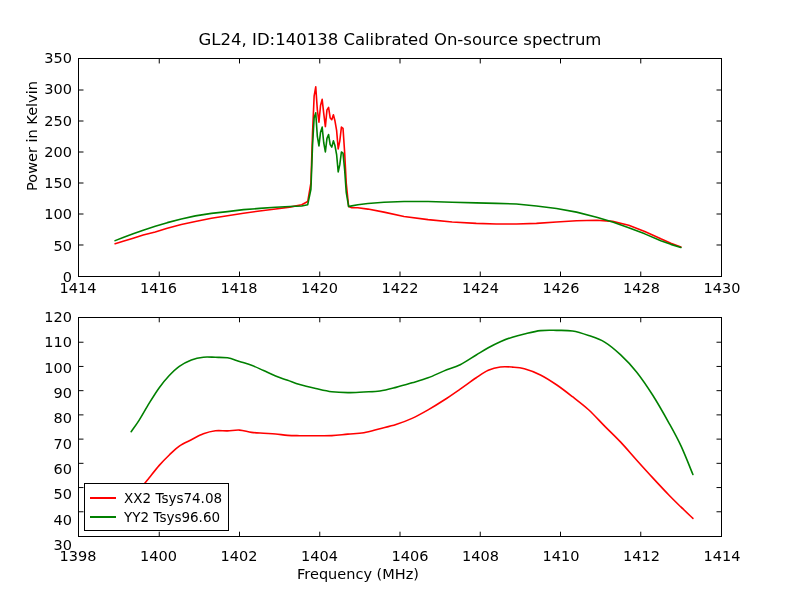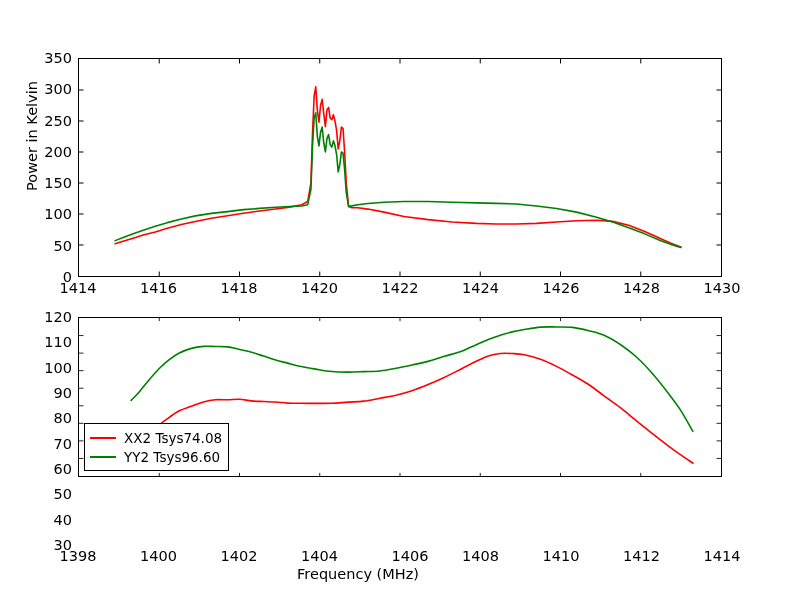--- a/index.html
+++ b/index.html
@@ -37,21 +37,21 @@
   #axes-top {
     left: 78px;
     top: 58px;
     width: 644px;
     height: 219px;
   }
   #axes-bottom {
     left: 78px;
     top: 317px;
     width: 644px;
-    height: 160px;
+    height: 220px;
   }
   .plot-svg {
     position: absolute;
     left: 0;
     top: 0;
     width: 100%;
     height: 100%;
     display: block;
   }
   .ytick-label {
@@ -128,20 +128,21 @@
     font-size: 13.5px;
     color: #000000;
     white-space: nowrap;
   }
 </style>
 </head>
 <body>
 
 <div id="figure">
 
+  <div class="plot-title">GL24, ID:140138 Calibrated On-source spectrum</div>
 
   <div id="ylabel-top">Power in Kelvin</div>
 
   <div class="ytick-col" id="ytick-col-top">
       <div class="ytick-label" style="top: 219px;">0</div>
       <div class="ytick-label" style="top: 187.714px;">50</div>
       <div class="ytick-label" style="top: 156.429px;">100</div>
       <div class="ytick-label" style="top: 125.143px;">150</div>
       <div class="ytick-label" style="top: 93.8571px;">200</div>
       <div class="ytick-label" style="top: 62.5714px;">250</div>

